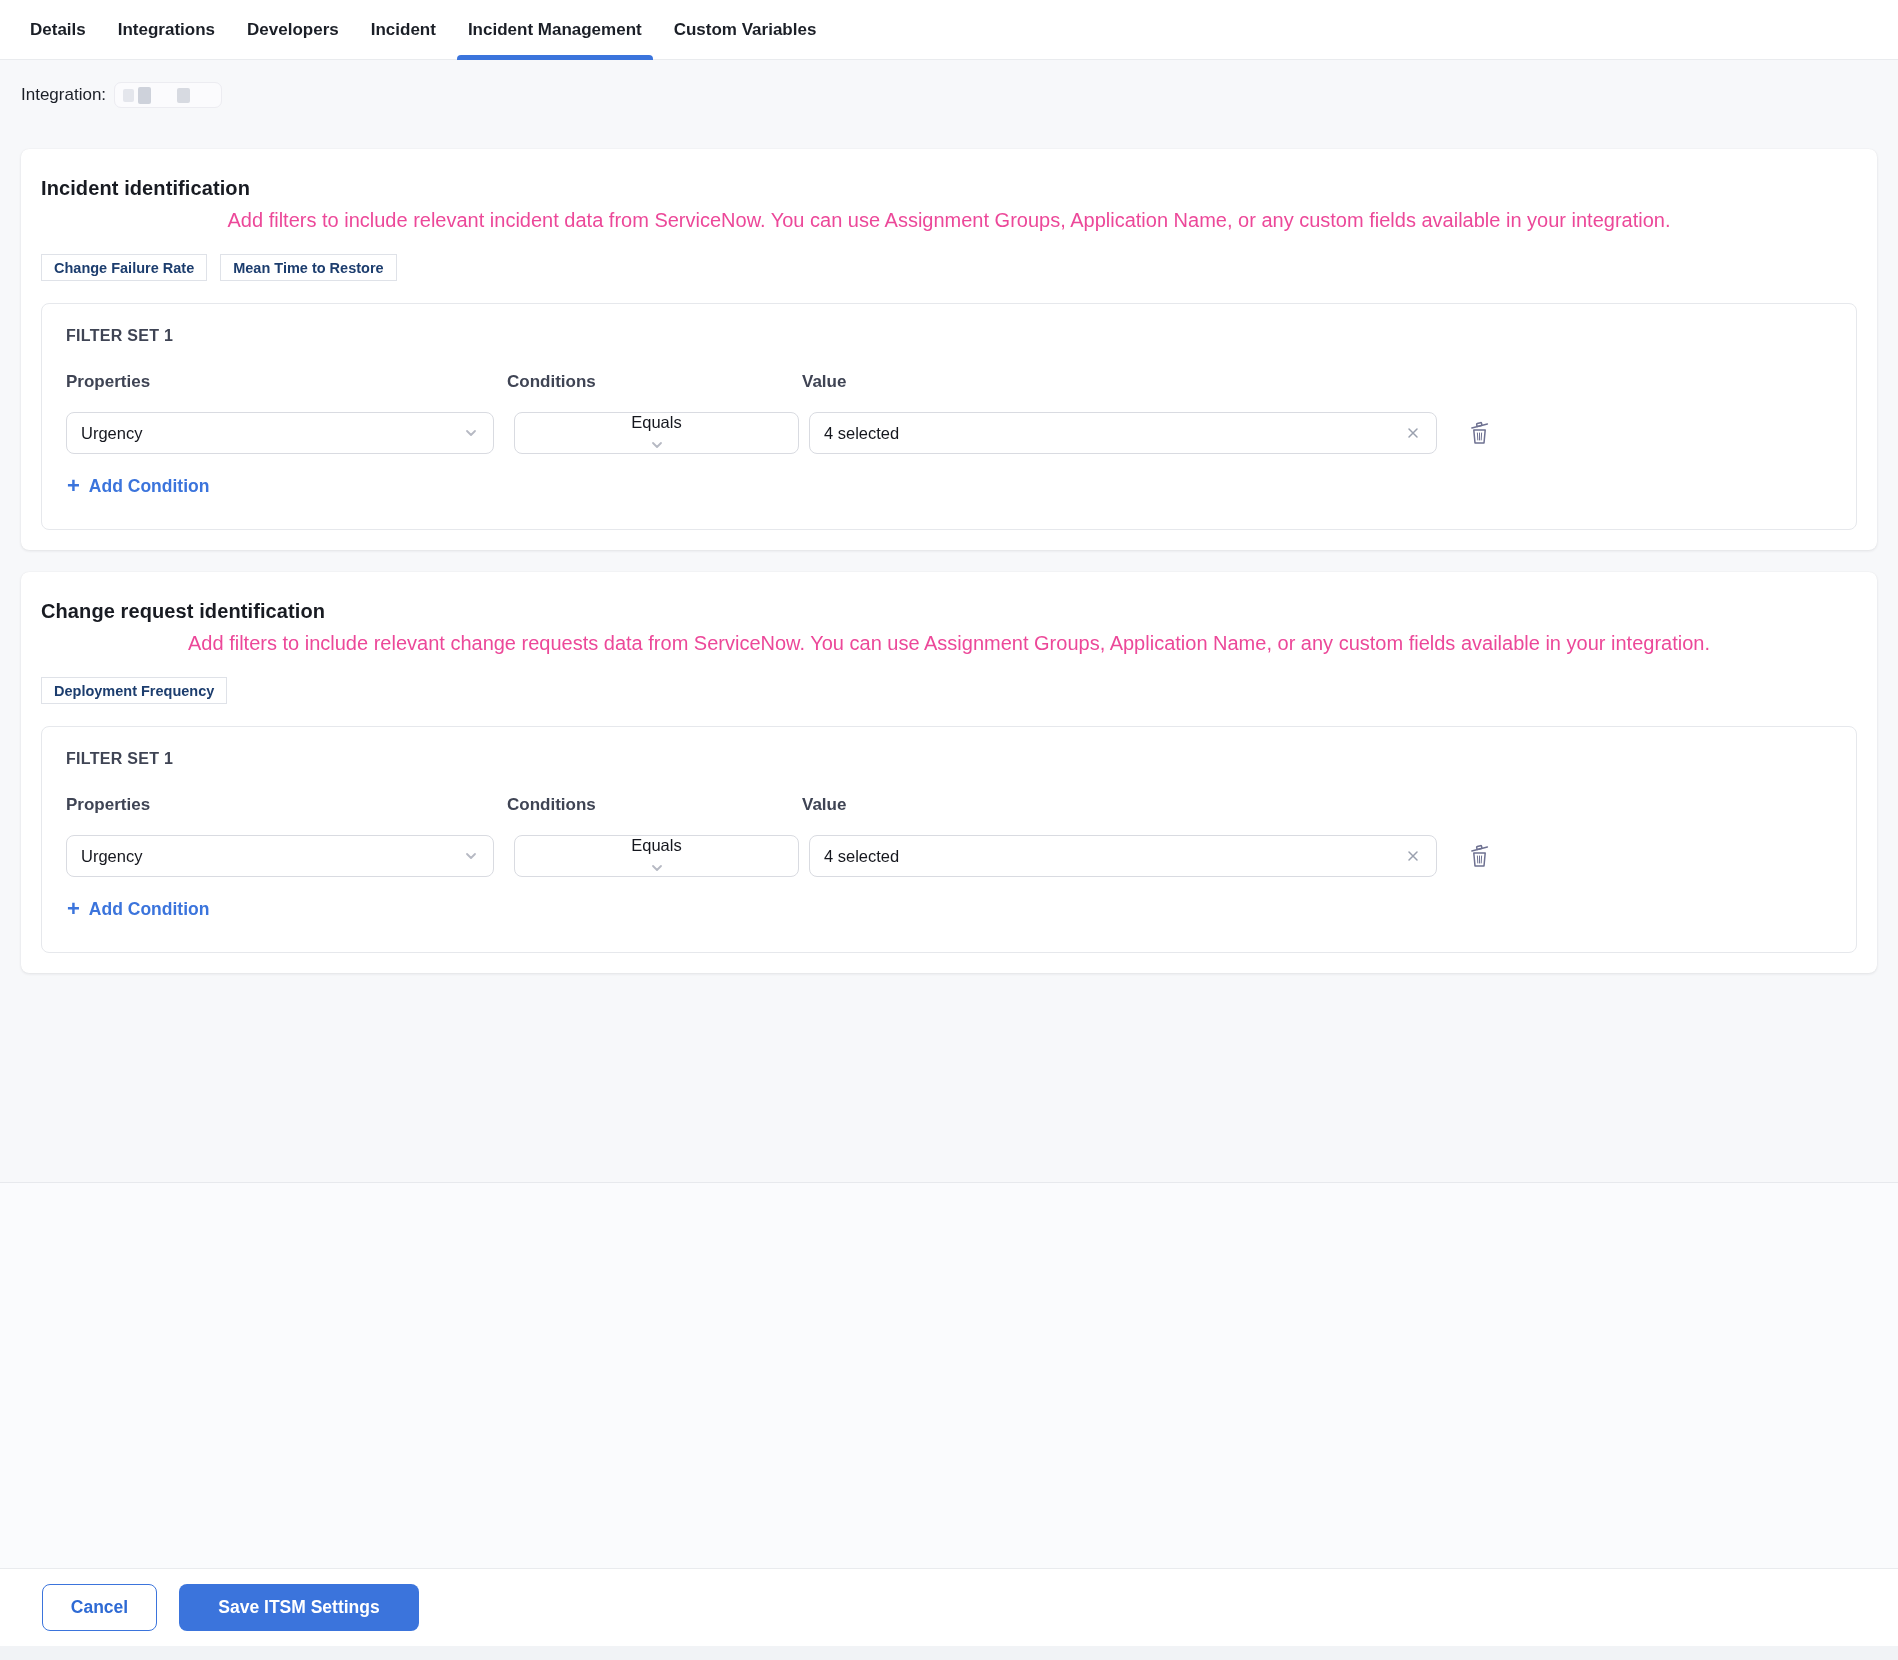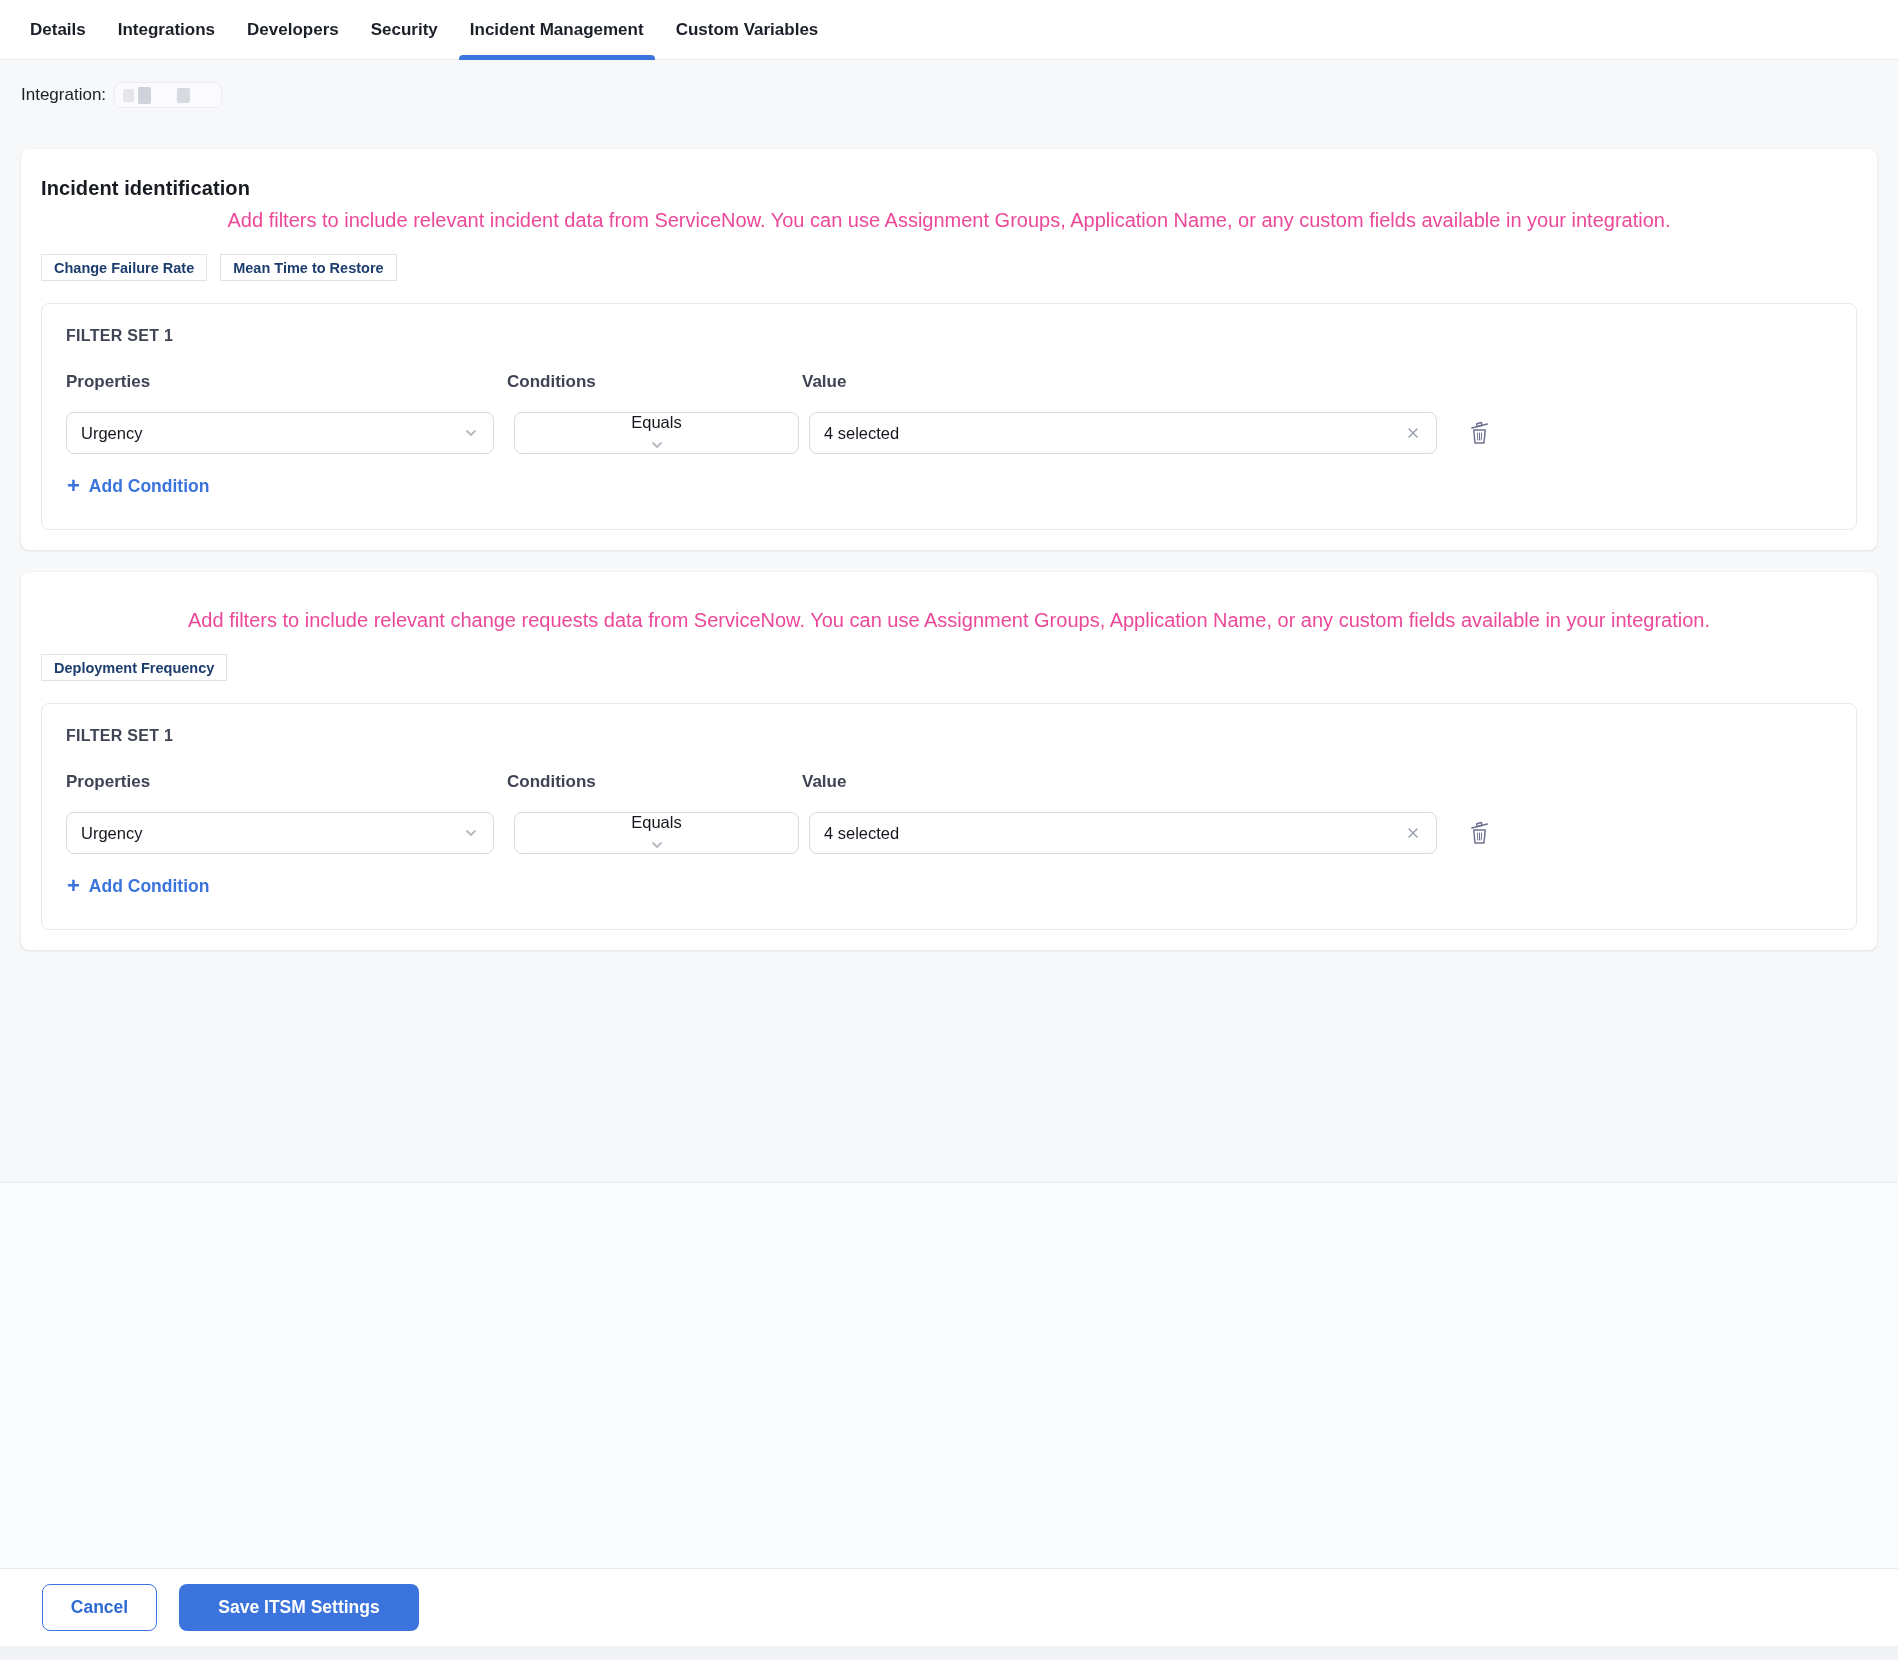--- a/index.html
+++ b/index.html
@@ -220,21 +220,21 @@
   }
   .bottom-strip { height: 14px; background: #f1f3f6; }
 </style>
 </head>
 <body>
 
 <nav class="tabbar">
   <button class="tab">Details</button>
   <button class="tab">Integrations</button>
   <button class="tab">Developers</button>
-  <button class="tab">Security</button>
+  <button class="tab">Incident</button>
   <button class="tab active">Incident Management</button>
   <button class="tab">Custom Variables</button>
 </nav>
 
 <div class="content">
 
   <div class="integration-row">
     <span class="integration-label">Integration:</span>
     <span class="redacted-pill">
         <i></i>
@@ -297,20 +297,21 @@
         </button>
       </div>
       <button class="add-cond">
         <span class="plus-glyph">+</span>
         <span>Add Condition</span>
       </button>
     </div>
   </section>
 
   <section class="card card-2">
+    <h2 class="card-title">Change request identification</h2>
     <p class="card-desc">Add filters to include relevant change requests data from ServiceNow. You can use Assignment Groups, Application Name, or any custom fields available in your integration.</p>
     <div class="chips">
       <button class="chip">Deployment Frequency</button>
     </div>
 
     <div class="filter-box">
       <div class="fs-title">FILTER SET 1</div>
       <div class="col-labels">
         <span class="col-prop">Properties</span>
         <span class="col-cond">Conditions</span>

